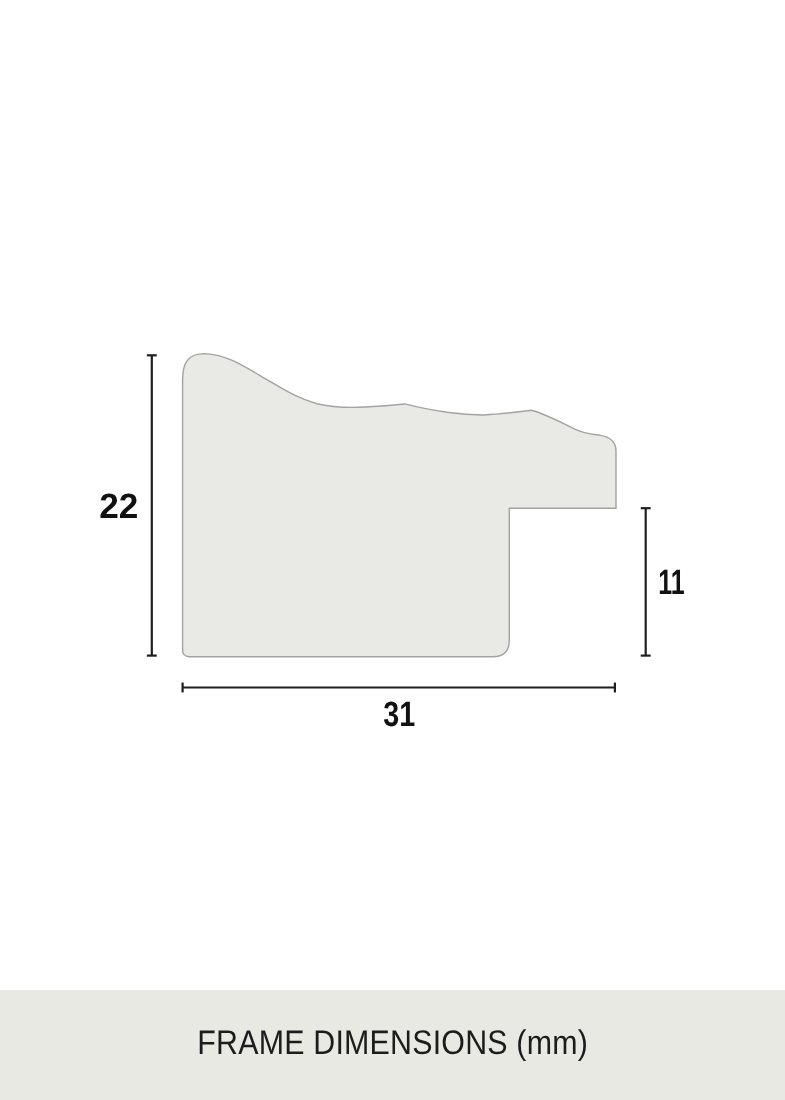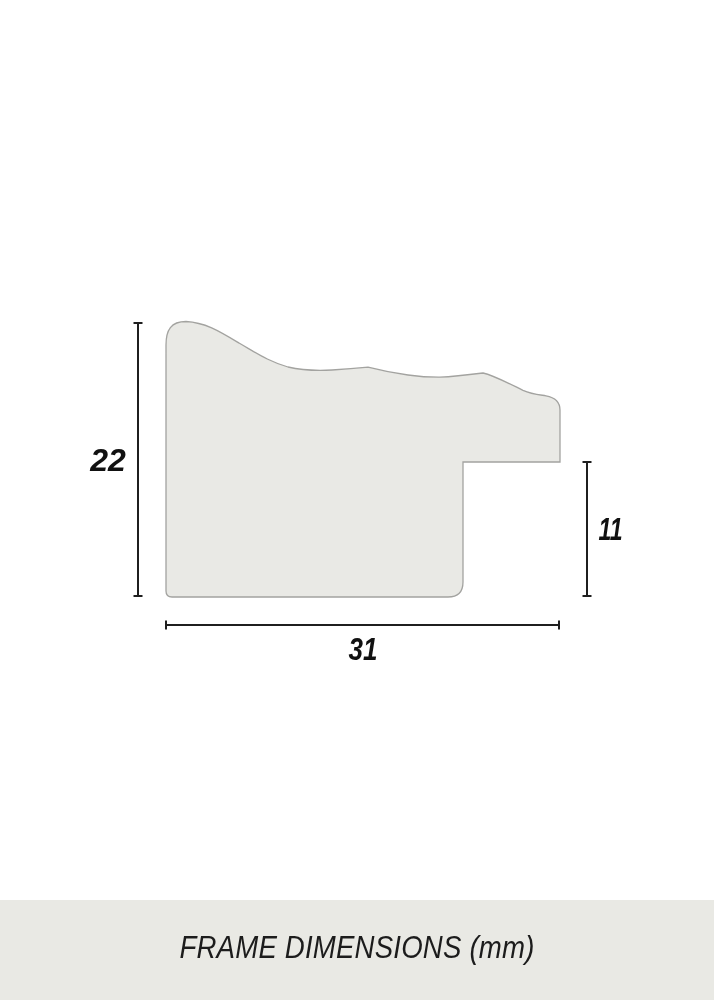--- a/index.html
+++ b/index.html
@@ -1,16 +1,16 @@
 <!DOCTYPE html>
 <html><head>
 <meta charset="utf-8">
 <style>
   html,body{margin:0;padding:0;background:#ffffff;}
-  .page{position:relative;width:714px;height:1000px;overflow:hidden;font-family:"Liberation Sans",sans-serif;font-style:italic;}
+  .page{position:relative;width:714px;height:1000px;overflow:hidden;font-family:"Liberation Sans",sans-serif;}
   svg{display:block;position:absolute;top:0;left:0;}
   .footer{position:absolute;left:0;top:900px;width:714px;height:100px;background:#e9e9e4;}
   .footer-text{position:absolute;left:0;top:930px;width:714px;text-align:center;font-size:31px;font-weight:400;color:#1c1c1c;letter-spacing:0.2px;transform:scaleX(0.891);transform-origin:357px 0;}
 </style>
 </head>
 <body>
 <div class="page">
 
 <svg width="714" height="1000" viewBox="0 0 714 1000">
 

